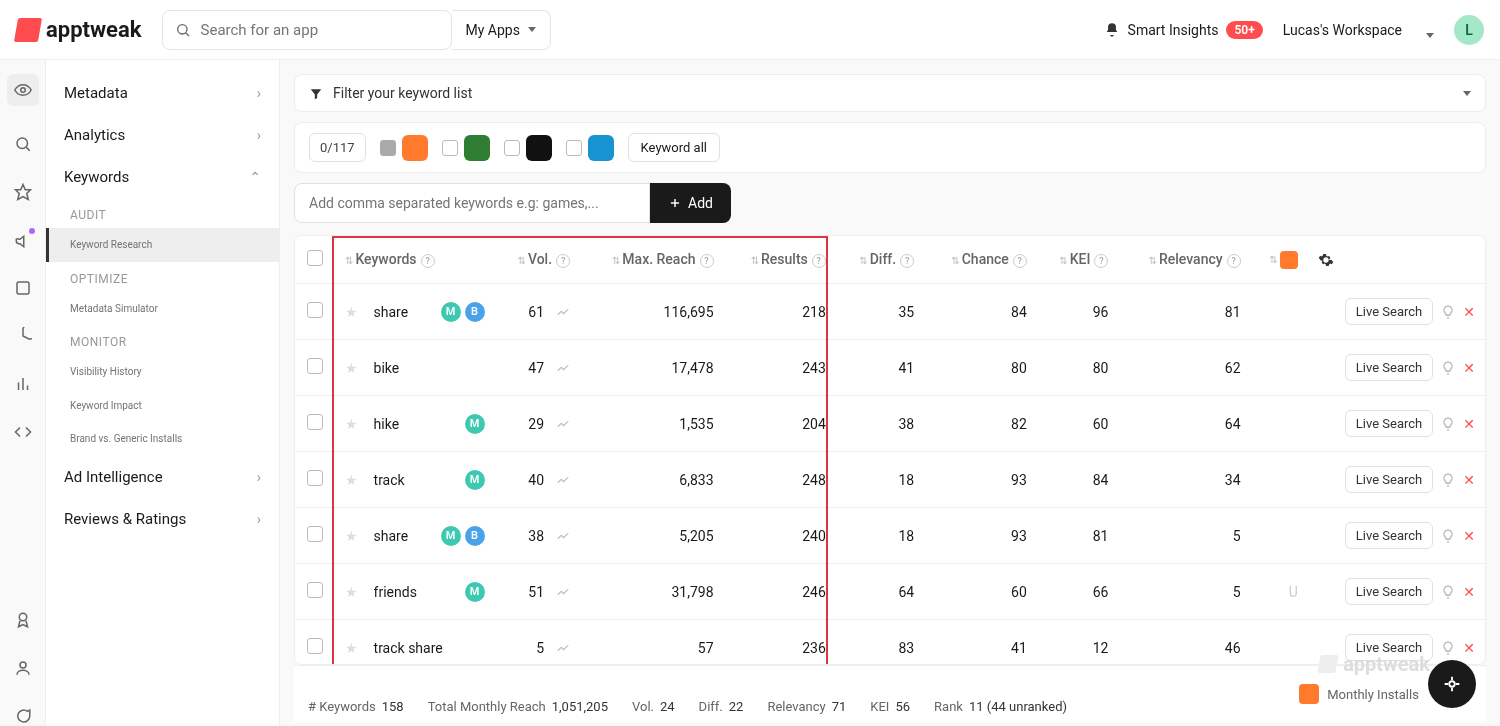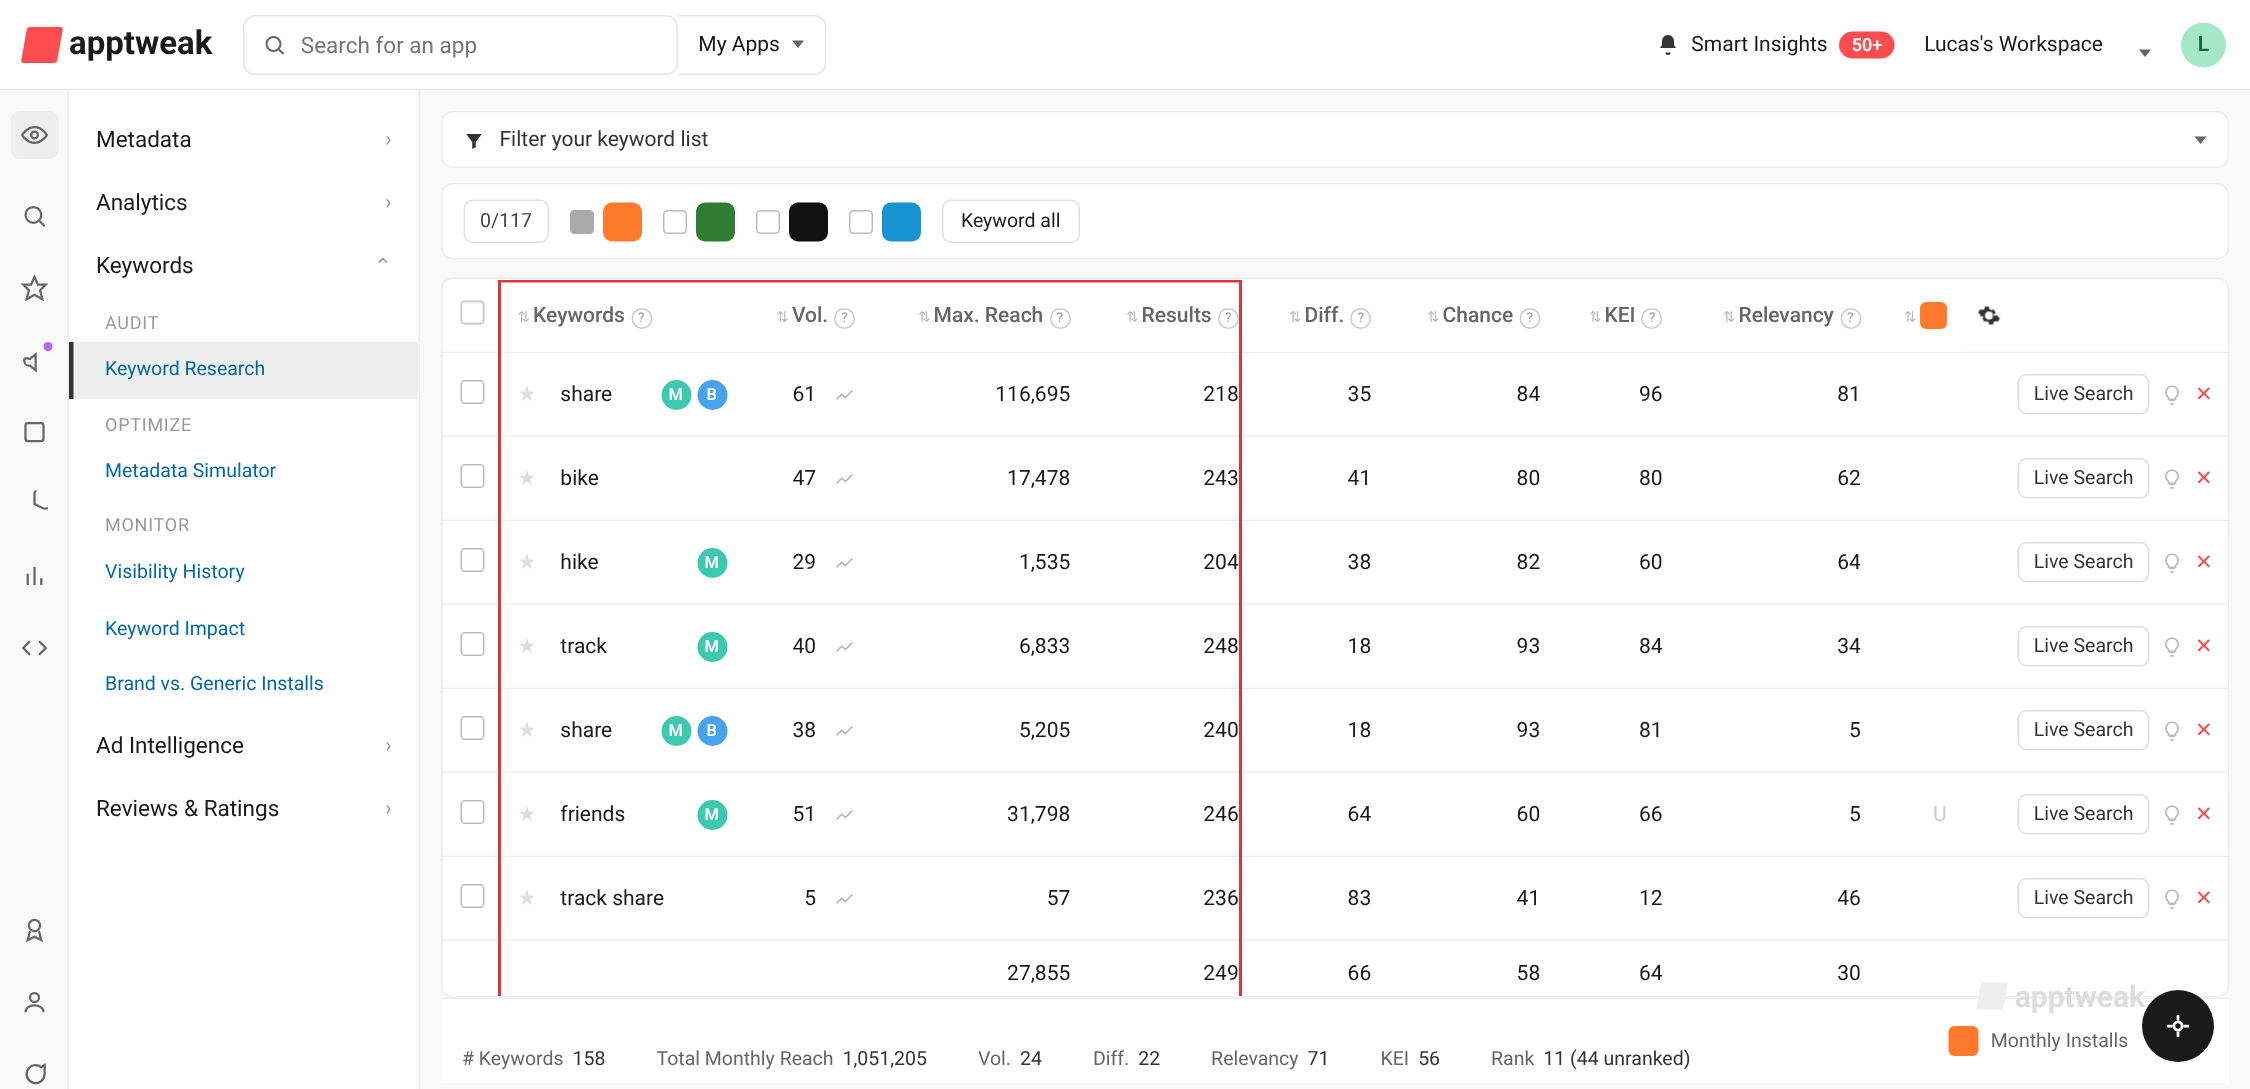--- a/index.html
+++ b/index.html
@@ -24,21 +24,21 @@
 .rail .ico { width: 20px; height: 20px; color: #555; cursor: pointer; display: flex; align-items: center; justify-content: center; position: relative; }
 .rail .ico.active { background: #eee; border-radius: 6px; padding: 6px; width: 32px; height: 32px; margin-top: -6px; }
 .rail .dot { width: 6px; height: 6px; background: #b266ff; border-radius: 50%; position: absolute; top: -2px; right: -2px; }
 .rail .railspacer { flex: 1; }
 
 
 .sidebar { width: 234px; border-right: 1px solid #eee; padding: 12px 0; overflow-y: auto; }
 .navitem { display: flex; align-items: center; justify-content: space-between; padding: 12px 18px; cursor: pointer; font-size: 15px; }
 .navitem .chev { color: #999; font-size: 14px; }
 .subhead { padding: 10px 24px 6px; color: #999; font-size: 12px; letter-spacing: 0.5px; }
-.subitem { padding: 10px 24px; cursor: pointer; font-size: 13px; color: #0369a1; line-height: 1.35; }
+.subitem { padding: 10px 24px; cursor: pointer; font-size: 10px; color: #737373; line-height: 1.35; }
 .subitem.active { background: #eee; border-left: 3px solid #333; padding-left: 21px; }
 
 
 .main { flex: 1; display: flex; flex-direction: column; background: #f9f9f9; }
 .filterbar { margin: 14px 14px 0; background: #fff; border: 1px solid #eee; border-radius: 8px; padding: 10px 14px; display: flex; align-items: center; justify-content: space-between; cursor: pointer; }
 .filterbar .lft { display: flex; align-items: flex-end; gap: 10px; color: #333; }
 
 .approw { margin: 10px 14px 0; background: #fff; border: 1px solid #eee; border-radius: 8px; padding: 10px 14px; display: flex; align-items: center; gap: 14px; }
 .count { border: 1px solid #e0e0e0; border-radius: 6px; padding: 6px 10px; font-size: 13px; color: #444; }
 .appcheck { display: flex; align-items: center; gap: 6px; }
@@ -262,20 +262,30 @@
             <span class="appicon" style="background:#111"></span>
           </div>
           <div class="appcheck">
             <span class="cbx"></span>
             <span class="appicon" style="background:#1793d1"></span>
           </div>
         </div>
       <span class="selall">Keyword all</span>
     </div>
 
+    <div class="addrow">
+      <input placeholder="Add comma separated keywords e.g: games,..." style="">
+      <button class="addbtn">
+        <svg width="14" height="14" viewBox="0 0 24 24" fill="none" stroke="#fff" stroke-width="2.5">
+            <line x1="12" y1="5" x2="12" y2="19"></line>
+            <line x1="5" y1="12" x2="19" y2="12"></line>
+          </svg>
+        <span>Add</span>
+      </button>
+    </div>
 
     <div class="tablewrap">
       <div class="redbox"></div>
       <table>
         <thead>
           <tr id="thead-row">
               <th class="center"><span class="cbx"></span></th>
               <th class="left"><span class="sort">⇅</span>Keywords<span class="qmark">?</span></th>
               <th class=""><span class="sort">⇅</span>Vol.<span class="qmark">?</span></th>
               <th class=""><span class="sort">⇅</span>Max. Reach<span class="qmark">?</span></th>
@@ -580,21 +590,21 @@
     <td>64</td>
     <td>30</td>
     <td style="color:#ccc"></td>
     <td></td>
             </tr>
           </tbody>
       </table>
     </div>
 
     <div class="footer">
-      <div id="footer-items" style="display:flex; gap:34px;margin-top:25px;">
+      <div id="footer-items" style="display:flex; gap:24px;margin-top:25px;">
           <div><span class="lbl"># Keywords</span><span class="val">158</span></div>
           <div><span class="lbl">Total Monthly Reach</span><span class="val">1,051,205</span></div>
           <div><span class="lbl">Vol.</span><span class="val">24</span></div>
           <div><span class="lbl">Diff.</span><span class="val">22</span></div>
           <div><span class="lbl">Relevancy</span><span class="val">71</span></div>
           <div><span class="lbl">KEI</span><span class="val">56</span></div>
           <div><span class="lbl">Rank</span><span class="val">11 (44 unranked)</span></div>
         </div>
       <div class="mi">
         <span class="miico"></span>

